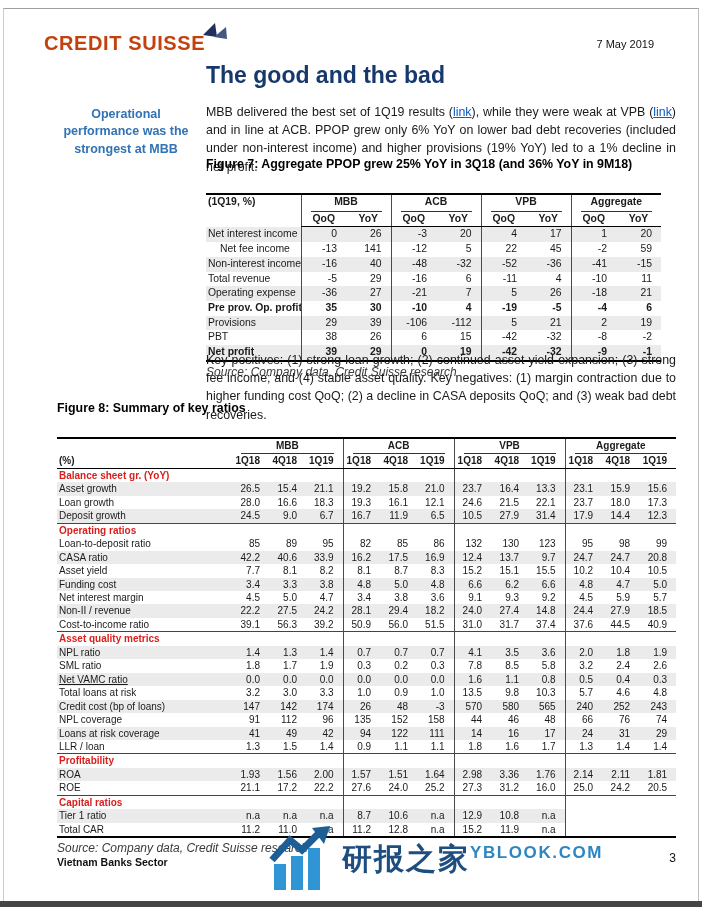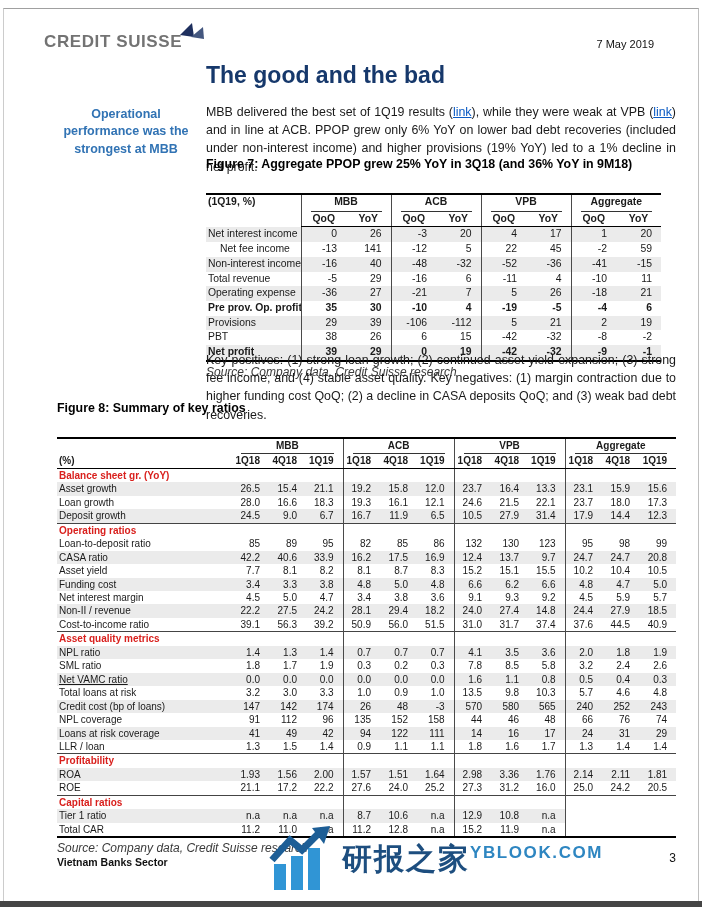--- a/index.html
+++ b/index.html
@@ -10,21 +10,21 @@
   }
   .page-frame {
     position:absolute; top:8px; left:3px; right:3px; bottom:6px;
     border-top:1px solid #a0a0a0; border-left:1px solid #cccccc; border-right:1px solid #bfbfbf;
     pointer-events:none;
   }
   .bottom-band { position:absolute; left:0; right:0; bottom:0; height:6px; background:#454545; }
 
   
   .brand { position:absolute; left:44px; top:32px; }
-  .brand-text { font-size:17px; font-weight:600; letter-spacing:0.6px; color:#737373; }
+  .brand-text { font-size:20px; font-weight:600; letter-spacing:0.6px; color:#c2410c; }
   .sails { position:absolute; right:-24px; top:-10px; }
   .date { position:absolute; top:38px; right:48px; font-size:11px; color:#111; }
 
   
   .title { position:absolute; left:206px; top:62px; margin:0; font-size:23px; font-weight:bold; color:#16386b; }
   .side-note { position:absolute; left:55px; top:106px; width:142px; text-align:center;
     color:#3173b4; font-weight:bold; font-size:12.5px; line-height:1.38; }
   .para { font-size:12.4px; line-height:1.47; text-align:justify; margin:0; }
   .para1 { position:absolute; left:206px; top:103px; width:470px; }
   .para2 { position:absolute; left:206px; top:351px; width:470px; }
@@ -305,21 +305,21 @@
             <td></td>
             <td></td>
           </tr>
           <tr class="stripe">
             <td class="lbl">Asset growth</td>
             <td class="num">26.5</td>
             <td class="num">15.4</td>
             <td class="num">21.1</td>
             <td class="num gstart">19.2</td>
             <td class="num">15.8</td>
-            <td class="num">12.0</td>
+            <td class="num">21.0</td>
             <td class="num gstart">23.7</td>
             <td class="num">16.4</td>
             <td class="num">13.3</td>
             <td class="num gstart">23.1</td>
             <td class="num">15.9</td>
             <td class="num">15.6</td>
           </tr>
           <tr>
             <td class="lbl">Loan growth</td>
             <td class="num">28.0</td>

